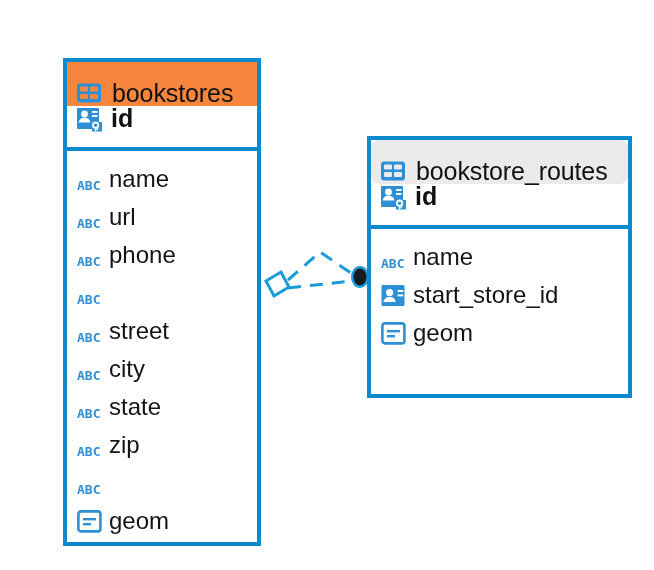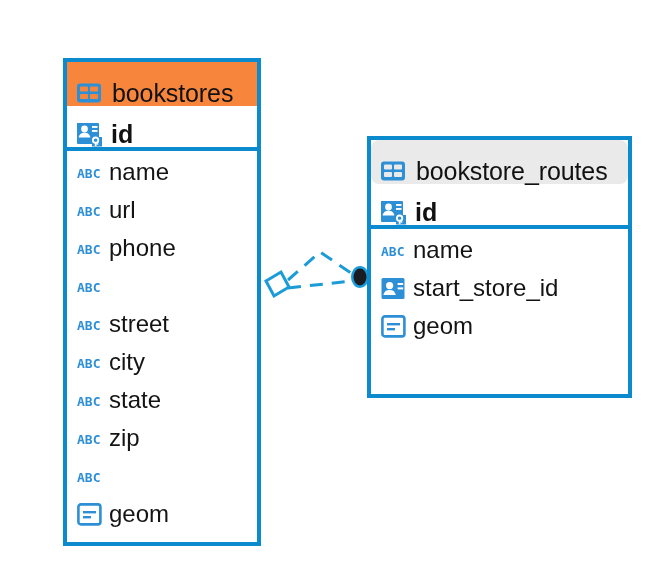--- a/index.html
+++ b/index.html
@@ -28,30 +28,30 @@
     padding-left:9px;
     font-size:25px;
     color:#111111;
     letter-spacing:-0.1px;
   }
   .header-orange{background:#f7863c;}
   .header-grey{background:#eaeaea;border-radius:8px;}
 
   .pk-row{
     box-sizing:border-box;
-    display:flex;align-items:flex-end;
+    display:flex;align-items:flex-start;
     height:45px;
     padding-left:9px;
     border-bottom:4px solid #0c8ace;
     font-size:25px;font-weight:bold;color:#111111;
   }
   .fields{padding-top:2px;}
   .field-row{
     box-sizing:border-box;
-    display:flex;align-items:center;
+    display:flex;align-items:flex-end;
     height:38px;
     padding-left:10px;
     font-size:24px;color:#141414;
   }
 
   .label{margin-left:2px;line-height:1;}
   .pk-row .label{margin-left:8px;}
   .entity-header .label{margin-left:10px;}
 
   

